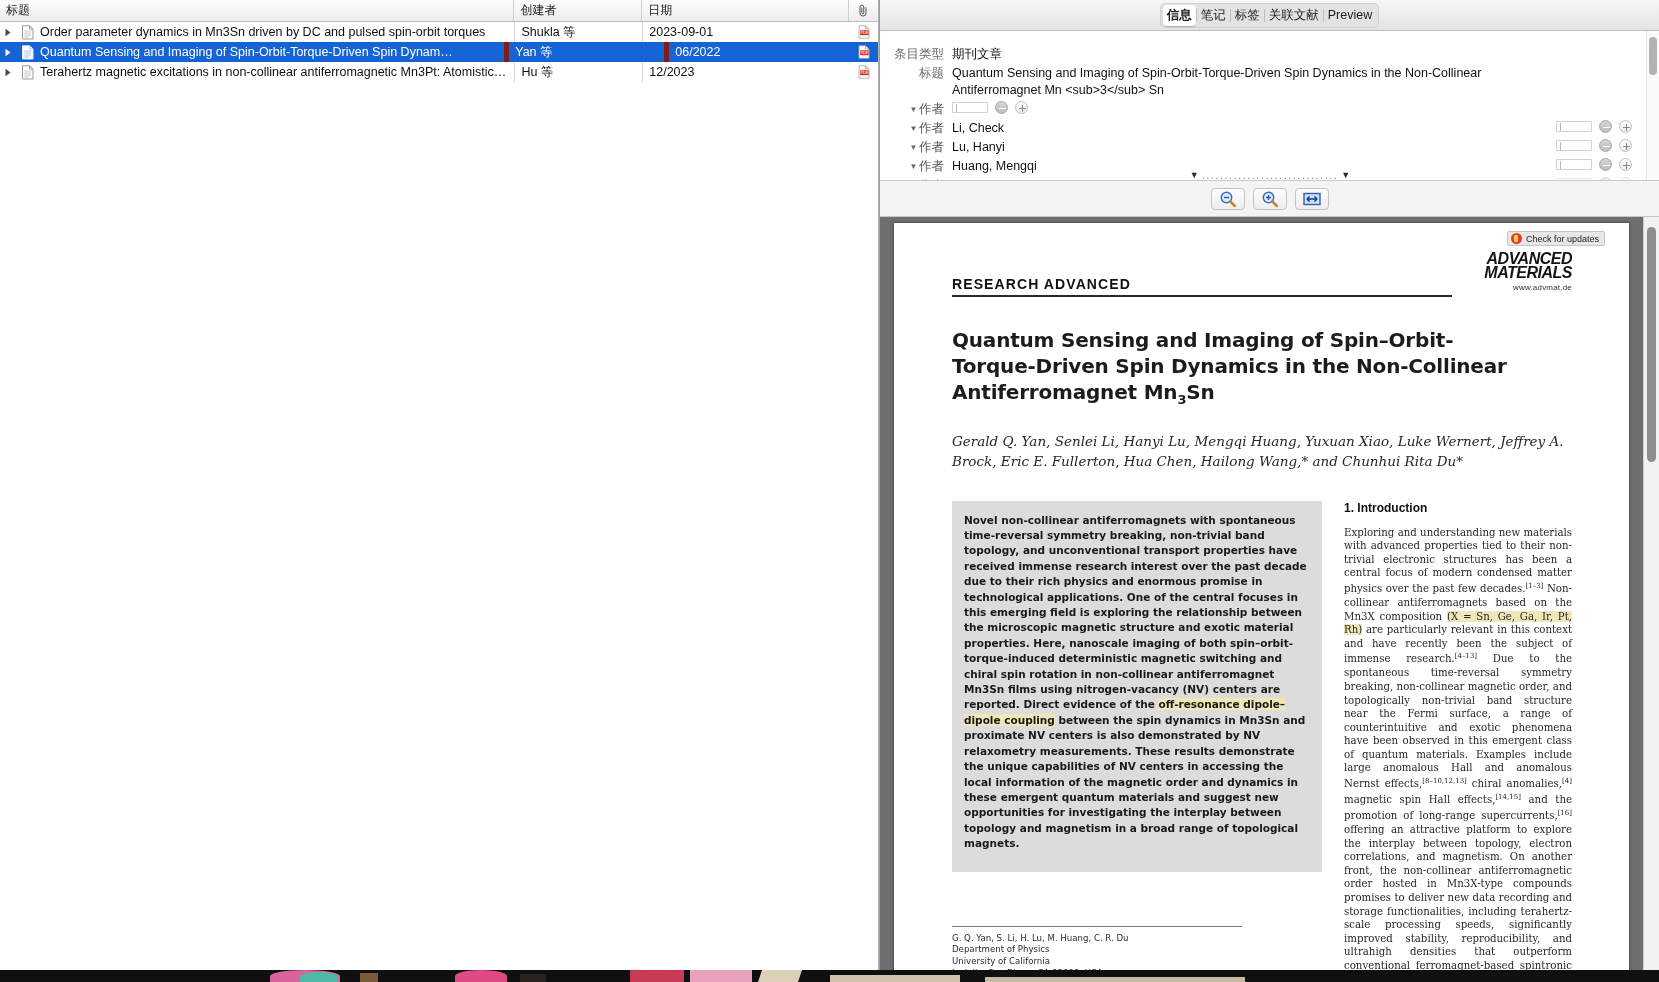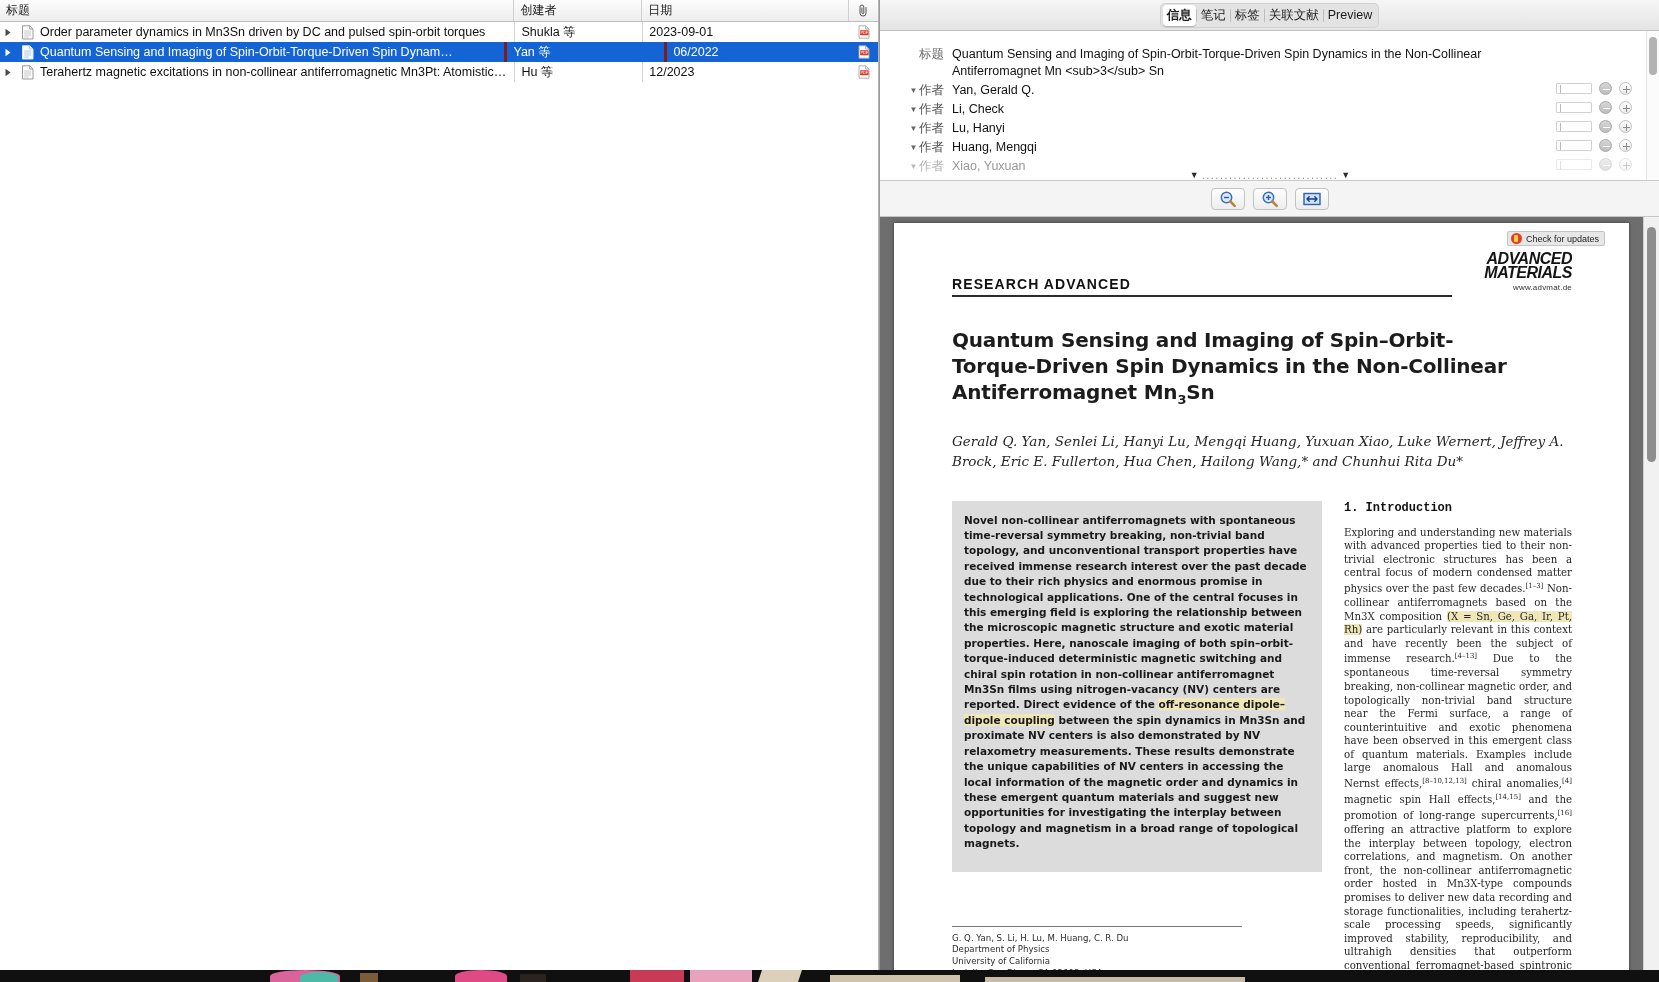--- a/index.html
+++ b/index.html
@@ -68,21 +68,21 @@
   .row.selected{ background:#1464d6; color:#fff; }
   .cell{
     display:flex; align-items:center; padding:0 6px;
     overflow:hidden; white-space:nowrap; text-overflow:ellipsis;
   }
   .cell-title{ width:515px; padding-left:0; gap:5px;}
   .cell-creator{ width:128px; }
   .cell-date{ width:207px; }
   .cell-attach{ width:29px; justify-content:center; }
   .row .cell-creator, .row .cell-date{ border-left:1px solid #d6d6d6;}
-  .row.selected .cell-creator, .row.selected .cell-date{ border-left:3px solid #7f1d1d;margin-left:44px;}
+  .row.selected .cell-creator, .row.selected .cell-date{ border-left:5px solid #7f1d1d;margin-left:44px;}
   .title-text{ overflow:hidden; text-overflow:ellipsis; white-space:nowrap; display:block;}
 
   .twisty{
     width:16px; min-width:16px; display:flex; align-items:center; justify-content:center;
   }
   .twisty svg{ display:block; }
   .doc-icon{ width:14px; min-width:14px; height:15px; position:relative;}
   .pdf-icon{ width:12px; height:14px; position:relative; display:inline-block;}
 
   
@@ -221,21 +221,21 @@
   }
   .cols{ display:flex; margin-top:30px; gap:22px;}
   .colL{ width:370px; }
   .colR{ width:228px; }
   .abstract{
     background:#dcdcdc; padding:12px 14px 20px 12px;
     font-family:"DejaVu Sans", sans-serif;
     font-weight:bold; font-size:10.5px; line-height:15.4px; color:#191919;
   }
   .hl{ background:#f0e7b8; }
-  .sec-h{ font-family:Liberation Mono, monospace; font-weight:bold; font-size:12px; color:#111;}
+  .sec-h{ font-family:Liberation Sans, sans-serif; font-weight:bold; font-size:12px; color:#111;}
   .body-txt{
     font-family:"DejaVu Serif", serif;
     font-size:10.2px; line-height:13.6px; color:#262626;
     text-align:justify; margin-top:11px;
   }
   .sup{ font-size:7px; vertical-align:super;}
   .sub{ font-size:7px; vertical-align:sub;}
   .foot{ margin-top:54px; }
   .foot-rule{ height:1.3px; background:#777; width:290px;}
   .foot-txt{
@@ -403,29 +403,32 @@
       </div>
     </div>
 
     <div class="info-panel">
       <div class="scroll-track" style="top:0;height:150px;">
         <div class="vscroll" style="top:6px;height:38px;"></div>
       </div>
 
       <div class="info-rows">
 
+        <div class="irow">
+          <div class="ilabel">条目类型</div>
+          <div class="ivalue">期刊文章</div>
+        </div>
 
         <div class="irow">
           <div class="ilabel">标题</div>
           <div class="ivalue wrap" style="max-width:625px;">Quantum Sensing and Imaging of Spin-Orbit-Torque-Driven Spin Dynamics in the Non-Collinear Antiferromagnet Mn &lt;sub&gt;3&lt;/sub&gt; Sn</div>
         </div>
 
         <div class="irow">
           <div class="ilabel creator"><span class="disc">▼</span><span>作者</span></div>
-          <div class="ivalue">Yan, Gerald Q.</div>
           <div class="creator-ctrls">
             <div class="mini-field"></div>
             <div class="circ minus"></div>
             <div class="circ plus"></div>
           </div>
         </div>
 
         <div class="irow">
           <div class="ilabel creator"><span class="disc">▼</span><span>作者</span></div>
           <div class="ivalue">Li, Check</div>

